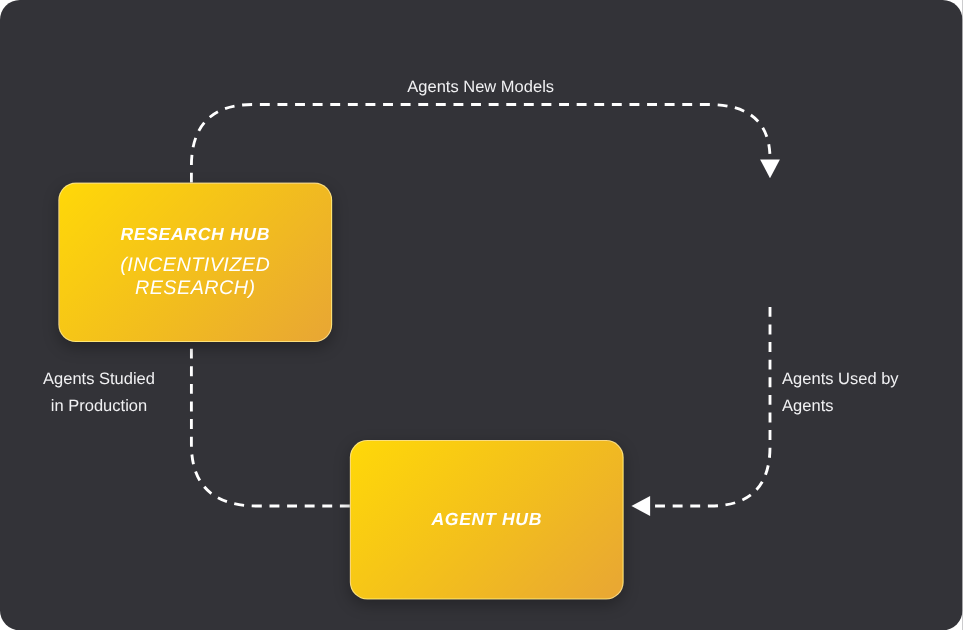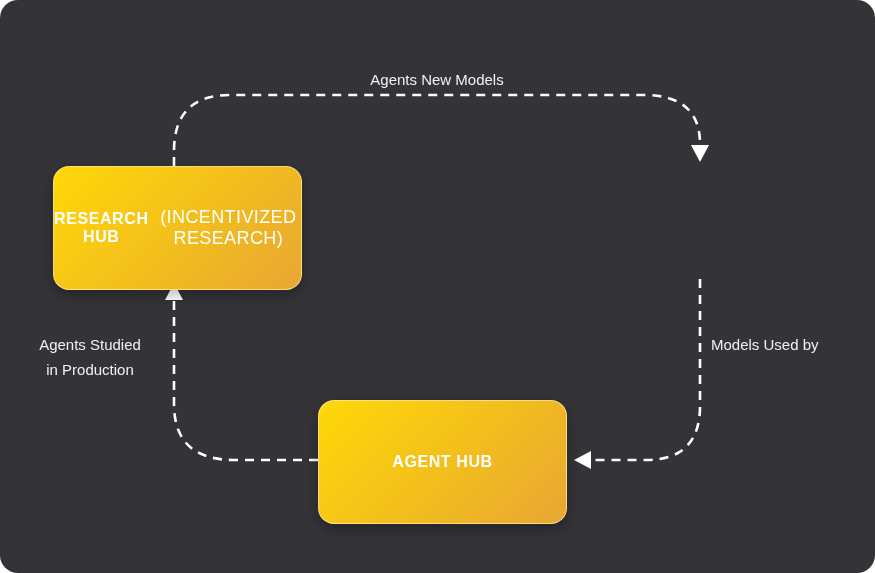--- a/index.html
+++ b/index.html
@@ -30,32 +30,33 @@
     stroke-width: 2.6;
     stroke-dasharray: 9 7;
   }
   .arrowhead {
     fill: #ffffff;
     stroke: none;
   }
   .node {
     position: absolute;
     width: 249px;
-    height: 124px;
+    height: 145px;
     border-radius: 16px;
     background: linear-gradient(135deg, #ffd808 0%, #f2bd1e 55%, #e8a634 100%);
     border: 1.5px solid rgba(255, 240, 175, 0.65);
     box-shadow: 0 5px 14px rgba(0, 0, 0, 0.28);
     box-sizing: border-box;
     display: flex;
-    flex-direction: row;
+    flex-direction: column;
     align-items: center;
     justify-content: center;
     gap: 7px;
     text-align: center;
+    font-style: italic;
   }
   .node-research { left: 53px;  top: 166px; }
   .node-model    { left: 571px; top: 166px; }
   .node-agent    { left: 318px; top: 400px; }
   .node-title {
     color: #ffffff;
     font-size: 16px;
     font-weight: 700;
     letter-spacing: 0.6px;
   }
@@ -114,21 +115,22 @@
   </div>
 
 
   <div class="node node-agent">
     <div class="node-title">AGENT HUB</div>
   </div>
 
   <div class="edge-label label-births">Agents New Models</div>
 
   <div class="edge-label label-models-used">
-    <div>Models Used by</div>
+    <div>Agents Used by</div>
+    <div>Agents</div>
   </div>
 
   <div class="edge-label label-agents-studied">
     <div>Agents Studied</div>
     <div>in Production</div>
   </div>
 
 </div>
 
 </body></html>

